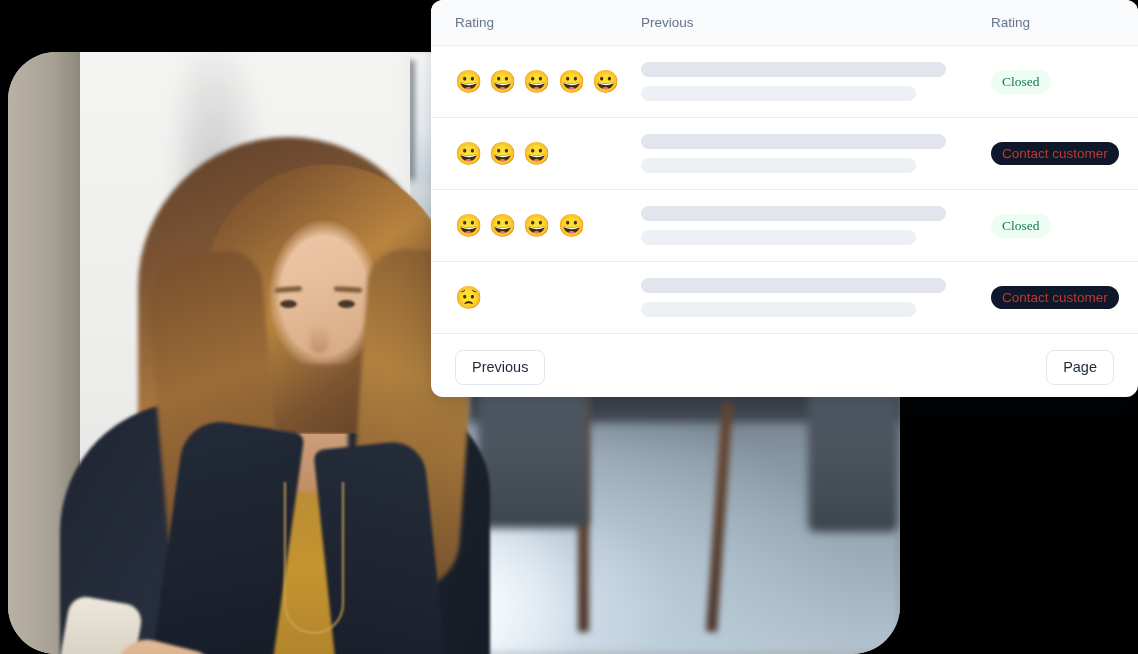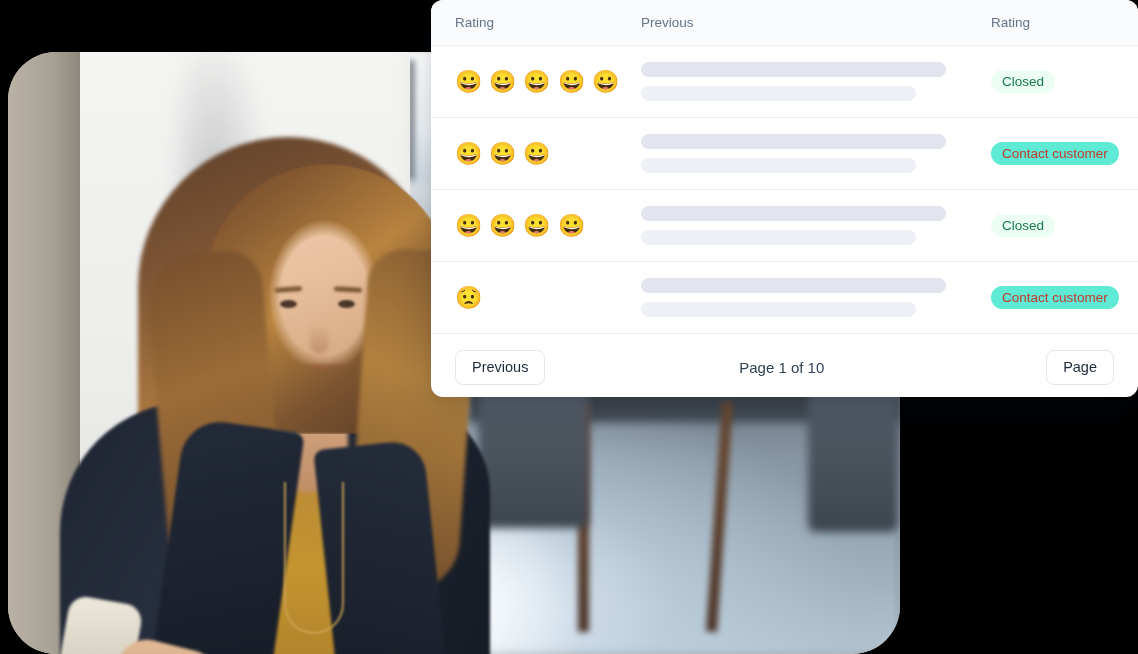--- a/index.html
+++ b/index.html
@@ -298,22 +298,22 @@
   .sk-top { width: 305px; background: #e2e5ee; }
   .sk-bot { width: 275px; background: #edf0f5; }
 
   .badge {
     display: inline-block;
     font-size: 13.5px;
     padding: 4px 11px;
     border-radius: 999px;
     white-space: nowrap;
   }
-  .badge-closed { color: #18794e; background: #ecfdf3; }
-  .badge-contact { color: #c0392b; background: #5eead4; }
+  .badge-closed { color: #18794e; background: #ecfdf3; font-family: Liberation Serif, serif; }
+  .badge-contact { color: #c0392b; background: #0f172a; }
 
   .tfoot {
     display: flex;
     align-items: center;
     height: 67px;
     padding: 0 24px;
     box-sizing: border-box;
   }
   .pg-btn {
     font-size: 14.5px;
@@ -451,19 +451,18 @@
             <div class="sk-bar sk-top"></div>
             <div class="sk-bar sk-bot"></div>
           </div>
         </div>
         <div class="col-status"><span class="badge badge-contact">Contact customer</span></div>
       </div>
     </div>
 
   <div class="tfoot">
     <button class="pg-btn">Previous</button>
-    <div class="pg-label">Page 1 of 10</div>
     <div class="pg-next-wrap">
       <button class="pg-btn">Page</button>
     </div>
   </div>
 
 </div>
 
 </body></html>

